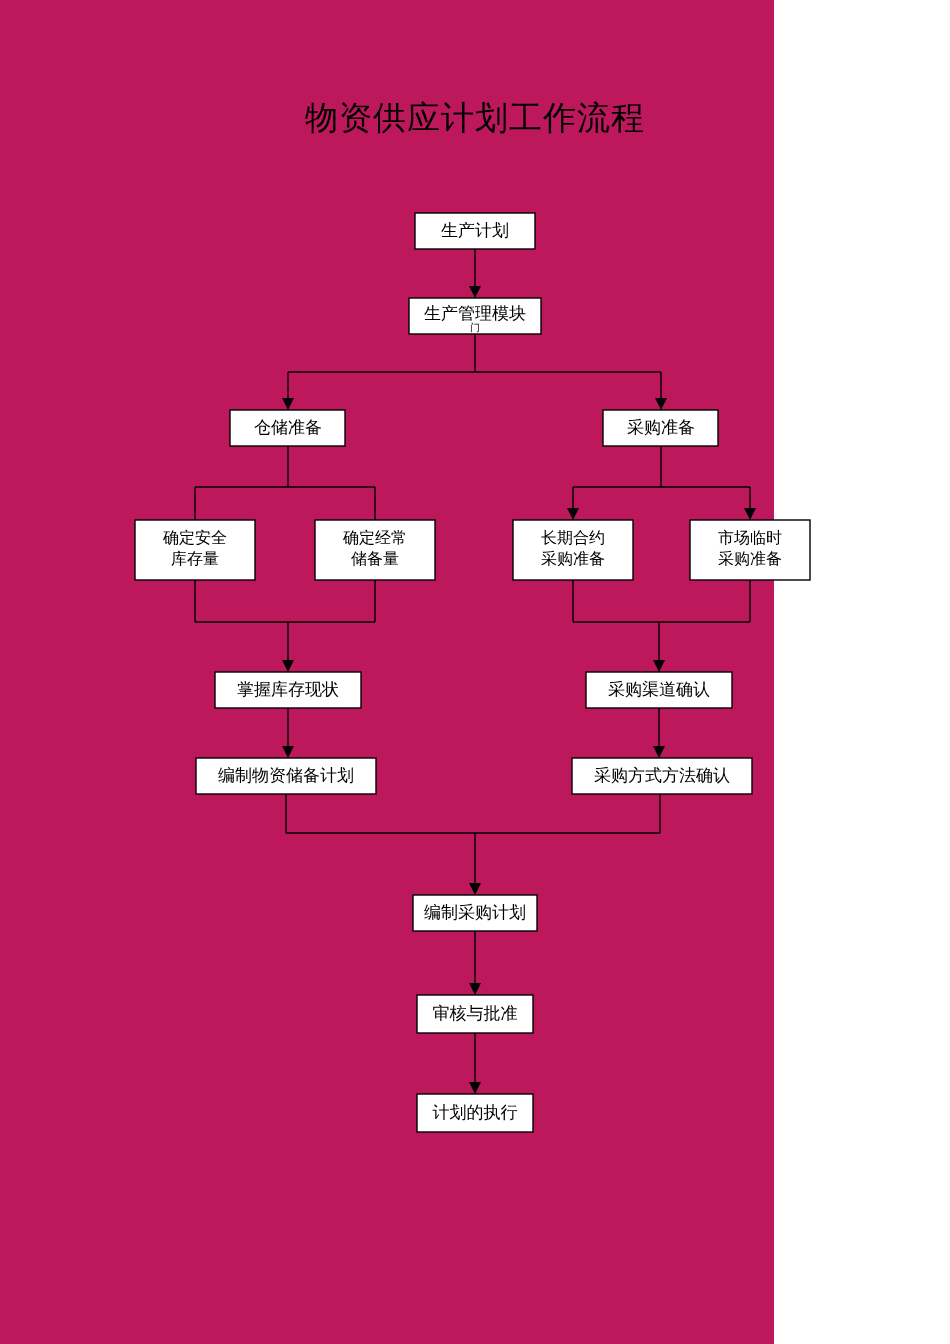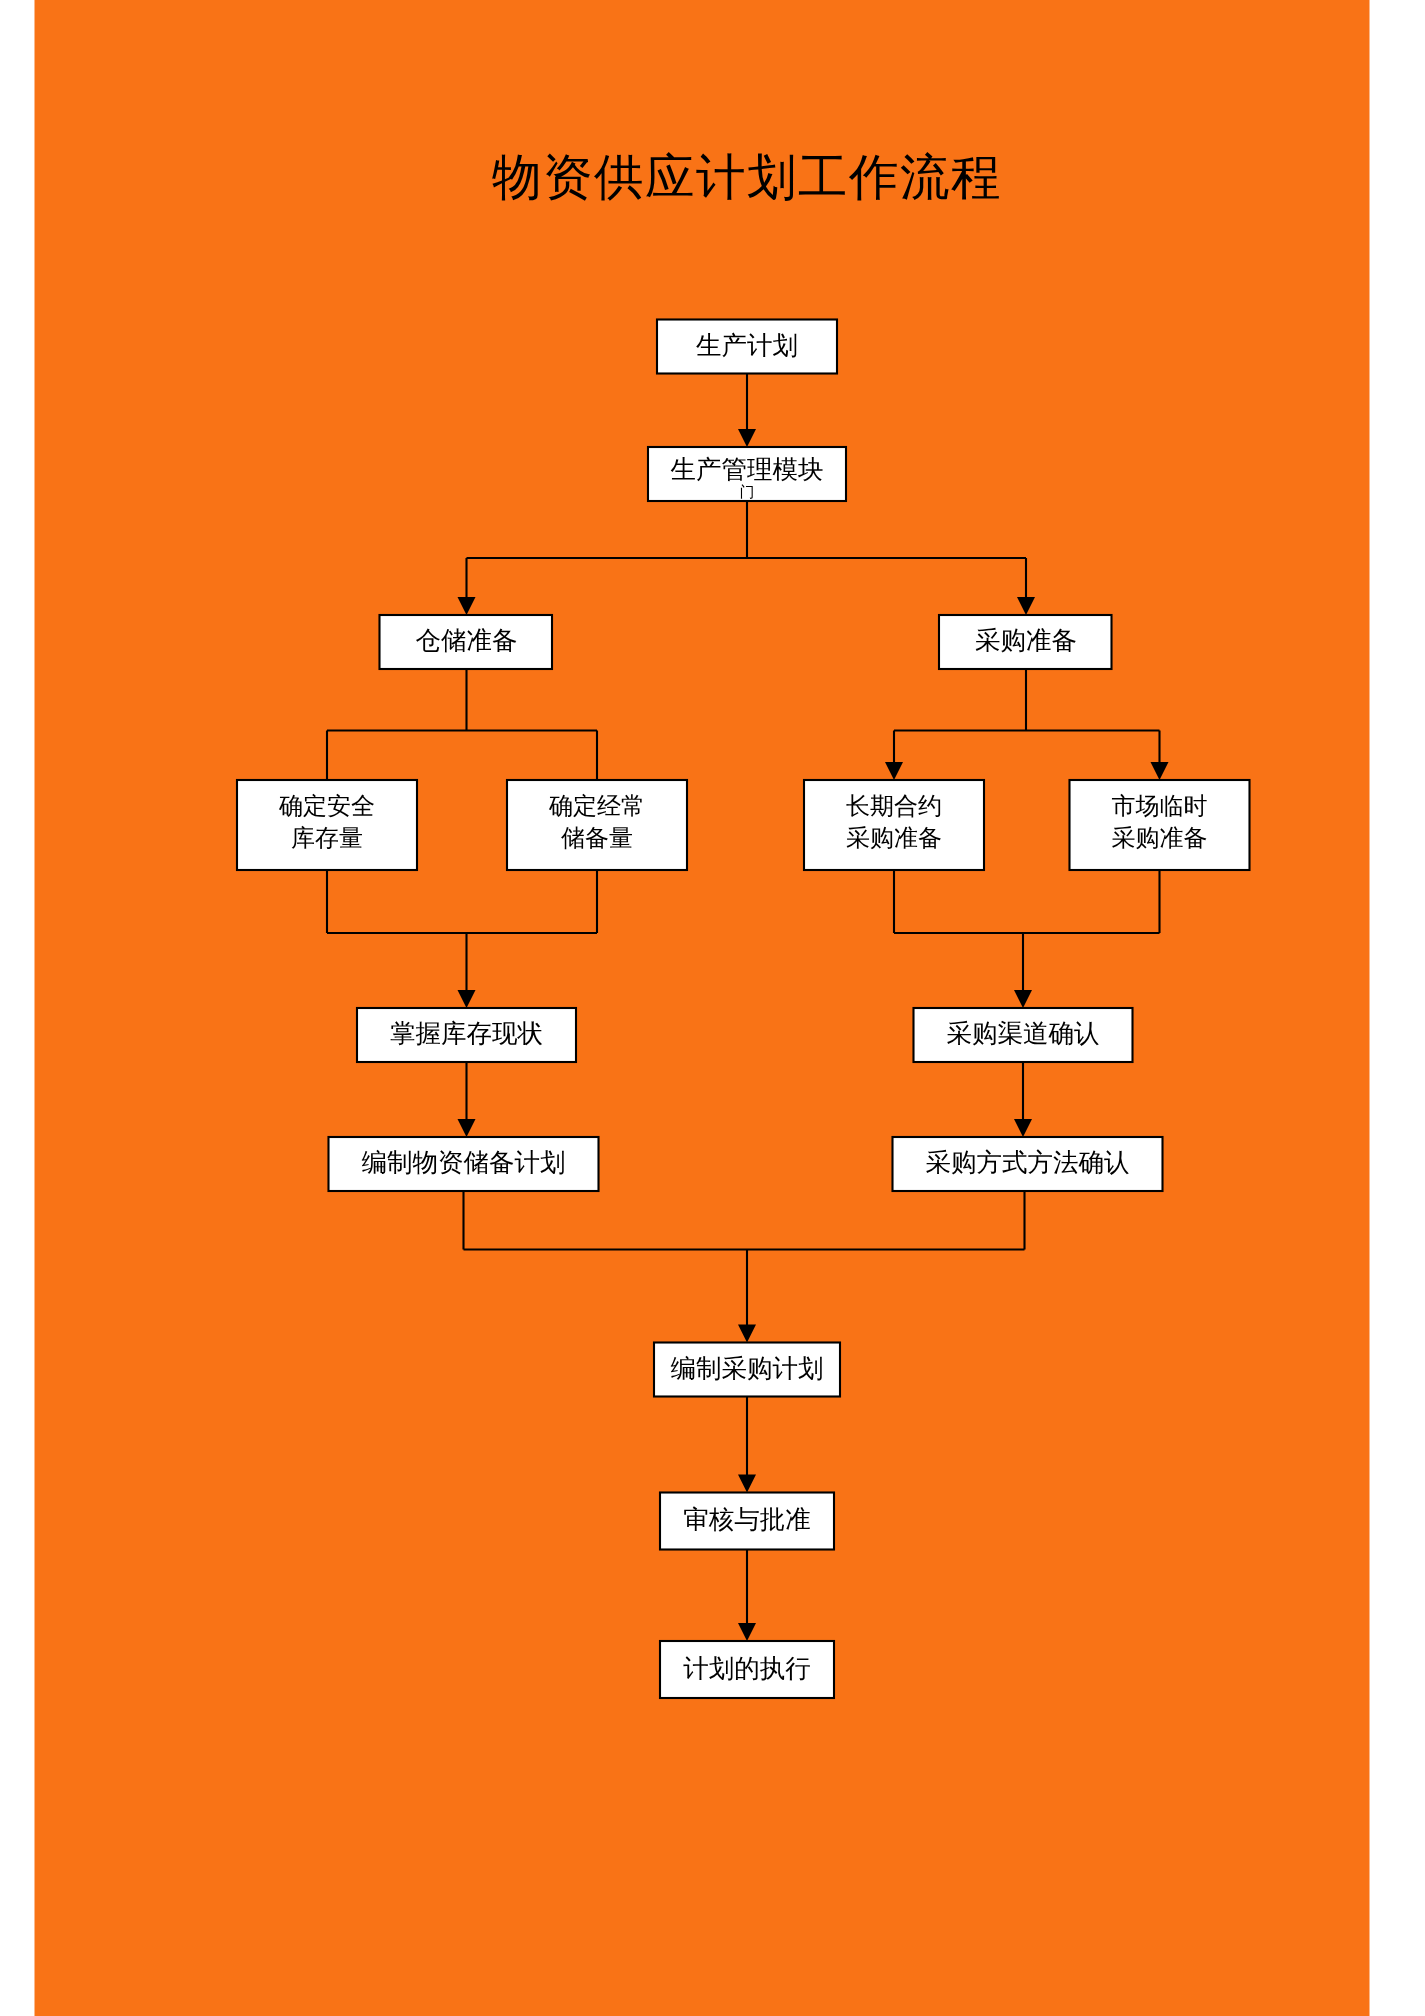--- a/index.html
+++ b/index.html
@@ -10,24 +10,23 @@
   body {
     width: 950px;
     height: 1344px;
     font-family: "Liberation Serif", "DejaVu Serif", serif;
     color: #000000;
     position: relative;
     overflow: hidden;
   }
   #page {
     position: relative;
-    width: 890px;
+    width: 774px;
     height: 1344px;
-    background: #f97316;
-    margin-left: 23px;
+    background: #be185d;
   }
   #chart-title {
     position: absolute;
     left: 0;
     top: 96px;
     width: 950px;
     text-align: center;
     font-size: 33px;
     font-family: "Liberation Serif", "DejaVu Serif", serif;
     letter-spacing: 1px;

